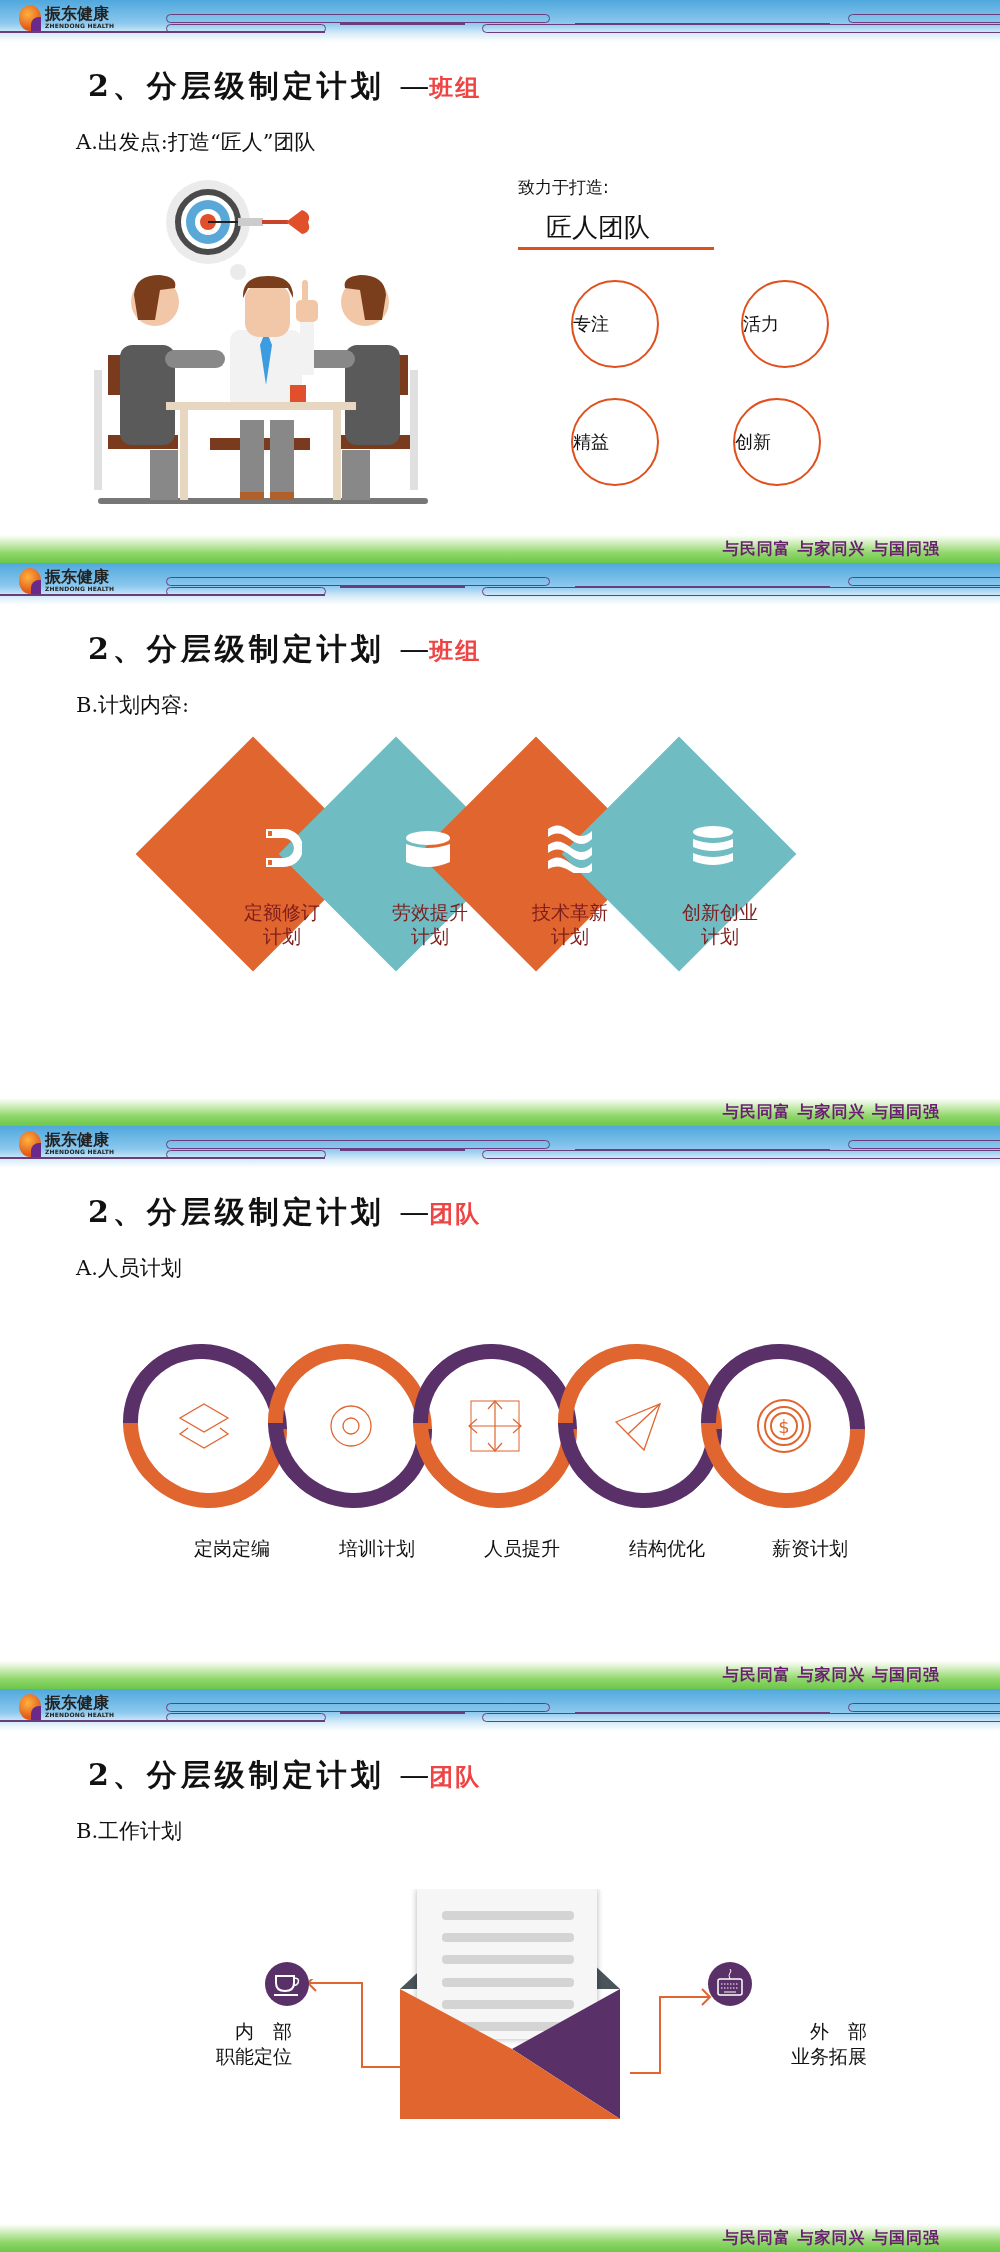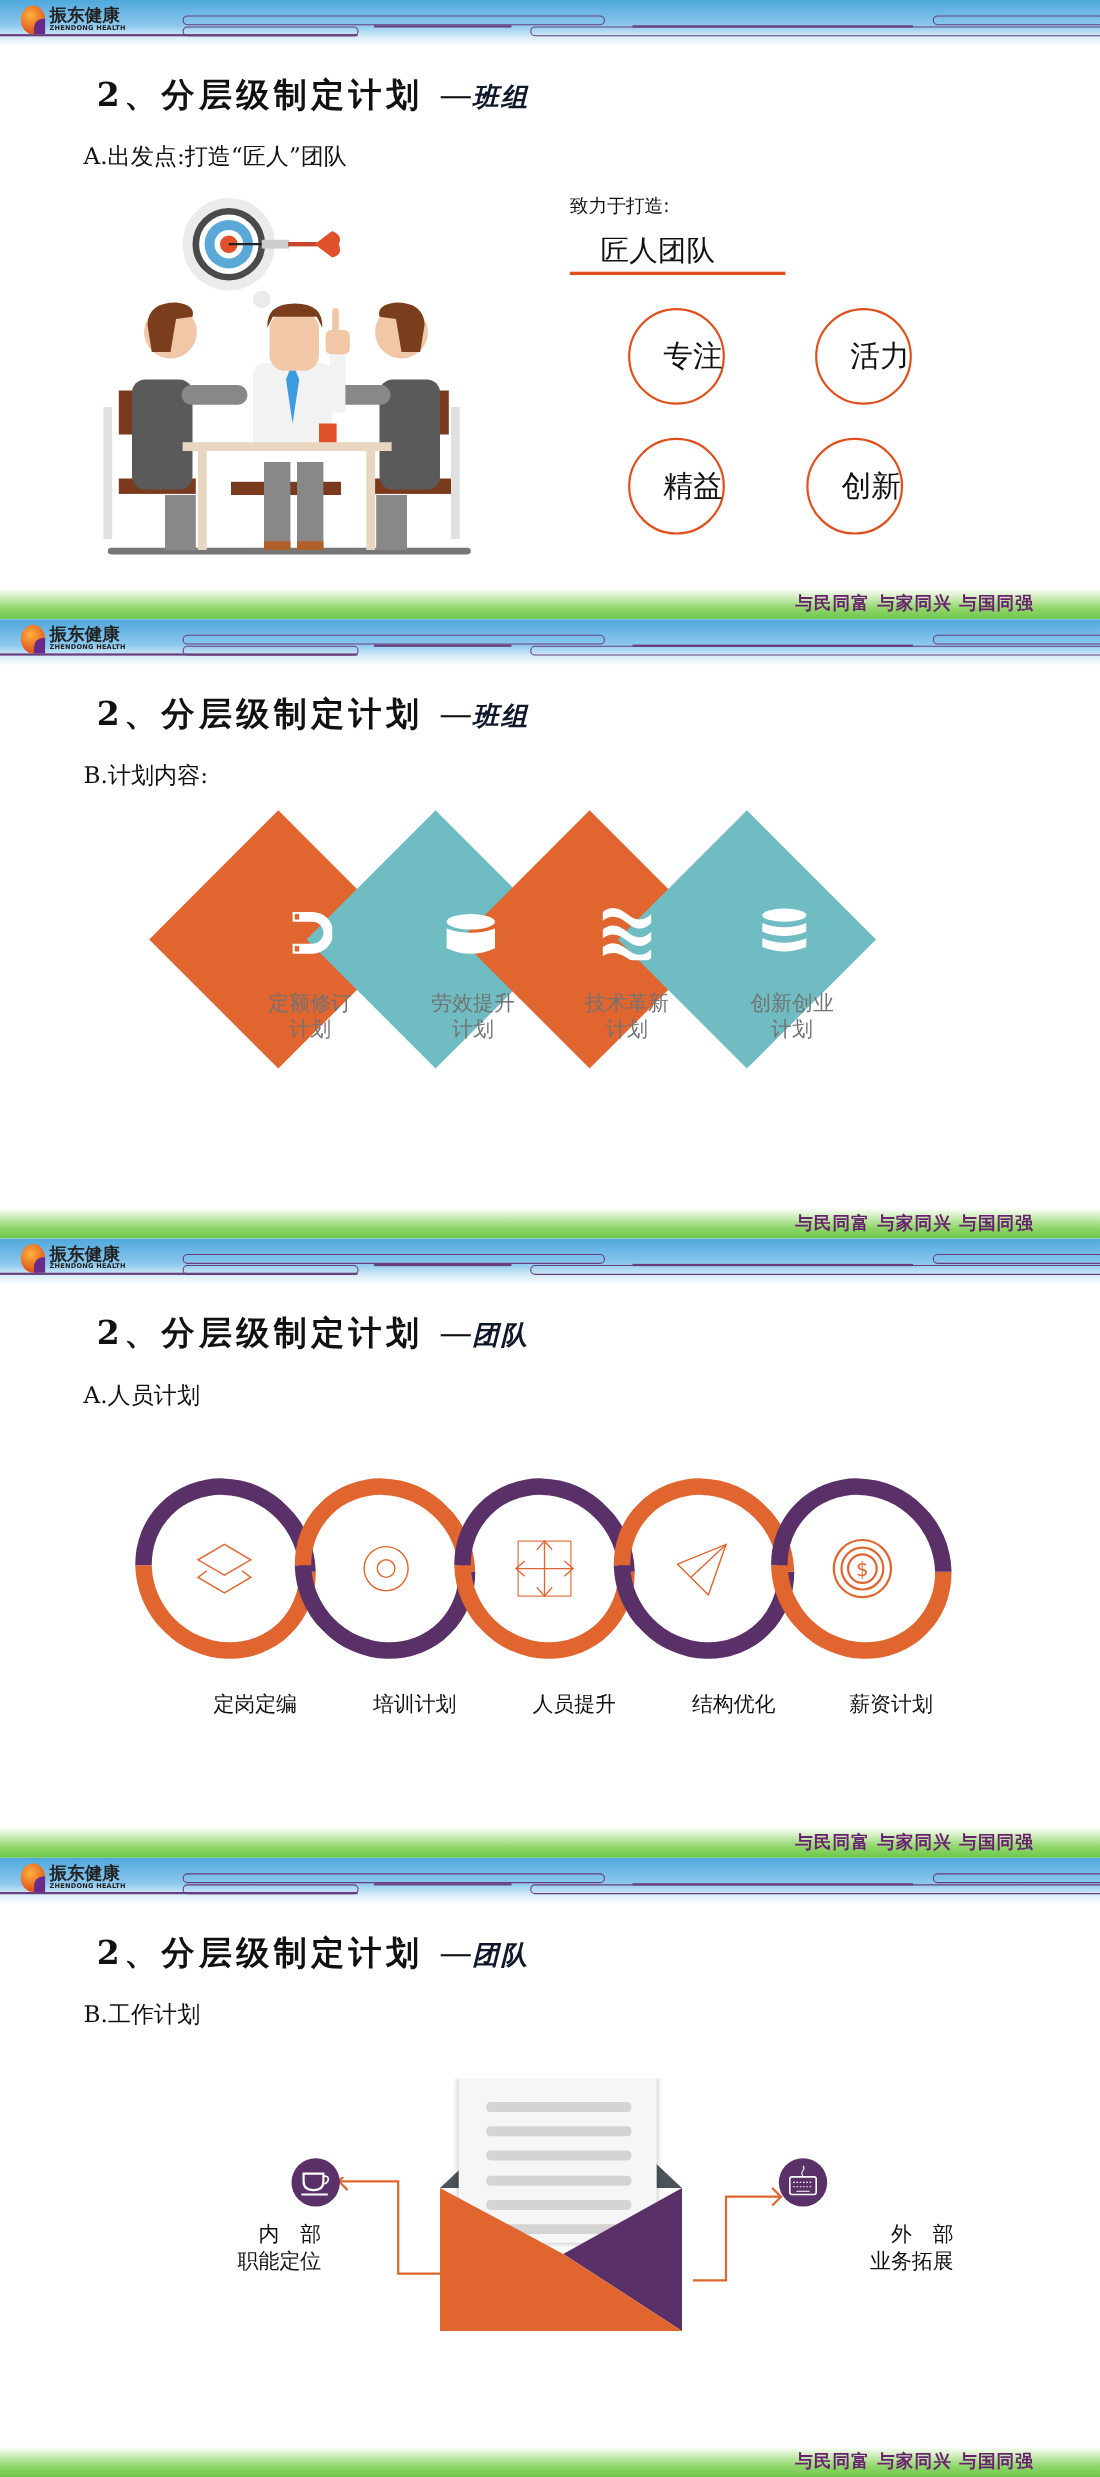--- a/index.html
+++ b/index.html
@@ -12,33 +12,33 @@
   .logo { position: absolute; left: 19px; top: 5px; width: 110px; height: 26px; }
   .logo-mark { position: absolute; left: 0; top: 0; width: 22px; height: 26px; border-radius: 50% 50% 40% 50%;
                background: radial-gradient(circle at 40% 35%, #ffb23e, #e0581c 70%); }
   .logo-mark:after { content: ""; position: absolute; right: 0; bottom: 0; width: 10px; height: 14px; background: #6a2a8a; border-radius: 8px 0 0 0; }
   .logo-cn { position: absolute; left: 26px; top: -1px; font-size: 16px; font-weight: bold; color: #222; letter-spacing: 0; }
   .logo-en { position: absolute; left: 26px; top: 17px; font-size: 6px; font-weight: bold; color: #222; letter-spacing: 0.2px; }
   .scroll-line { position: absolute; height: 2px; background: #6a3e7c; }
   .scroll-cap { position: absolute; height: 9px; border: 1.5px solid #6a3e7c; border-radius: 5px; }
   .motto { position: absolute; right: 60px; bottom: 3px; font-size: 16px; font-weight: bold; color: #6a2070; letter-spacing: 1px; }
   .title { position: absolute; left: 88px; top: 66px; font-size: 30px; font-weight: bold; color: #111; letter-spacing: 4px; font-family: "DejaVu Serif", serif; }
-  .title .sub { color: #0f172a; font-size: 24px; letter-spacing: 2px; font-style: italic; }
+  .title .sub { color: #ef4444; font-size: 24px; letter-spacing: 2px; }
   .title .dash { font-weight: normal; letter-spacing: 0; }
   .subtitle { position: absolute; left: 76px; top: 128px; font-size: 21px; color: #111; font-family: "DejaVu Serif", serif; }
 
   
   .dedicate { position: absolute; left: 518px; top: 176px; font-size: 17px; }
   .team-name { position: absolute; left: 546px; top: 210px; font-size: 26px; }
   .team-underline { position: absolute; left: 518px; top: 247px; width: 196px; height: 3px; background: #e0501c; }
-  .value { position: absolute; width: 88px; height: 88px; border: 2.5px solid #e0501c; border-radius: 50%; display: flex; align-items: center; justify-content: flex-end; font-size: 27px; background: #fff; }
+  .value { position: absolute; width: 88px; height: 88px; border: 2.5px solid #e0501c; border-radius: 50%; display: flex; align-items: center; justify-content: flex-start; font-size: 18px; background: #fff; }
 
   
   .diamond { position: absolute; width: 166px; height: 166px; transform: rotate(45deg); }
-  .dlabel { position: absolute; width: 140px; text-align: center; font-size: 19px; line-height: 24px; color: #737373; }
+  .dlabel { position: absolute; width: 140px; text-align: center; font-size: 19px; line-height: 24px; color: #7f1d1d; }
   .dicon { position: absolute; color: #fff; }
 
   
   .ring { position: absolute; width: 160px; height: 168px; border-radius: 50%; border: 15px solid; }
   .ring-label { position: absolute; width: 130px; text-align: right; font-size: 19px; }
 
   
   .side-label { position: absolute; width: 130px; text-align: right; font-size: 19px; line-height: 25px; }
 </style>
 </head>

